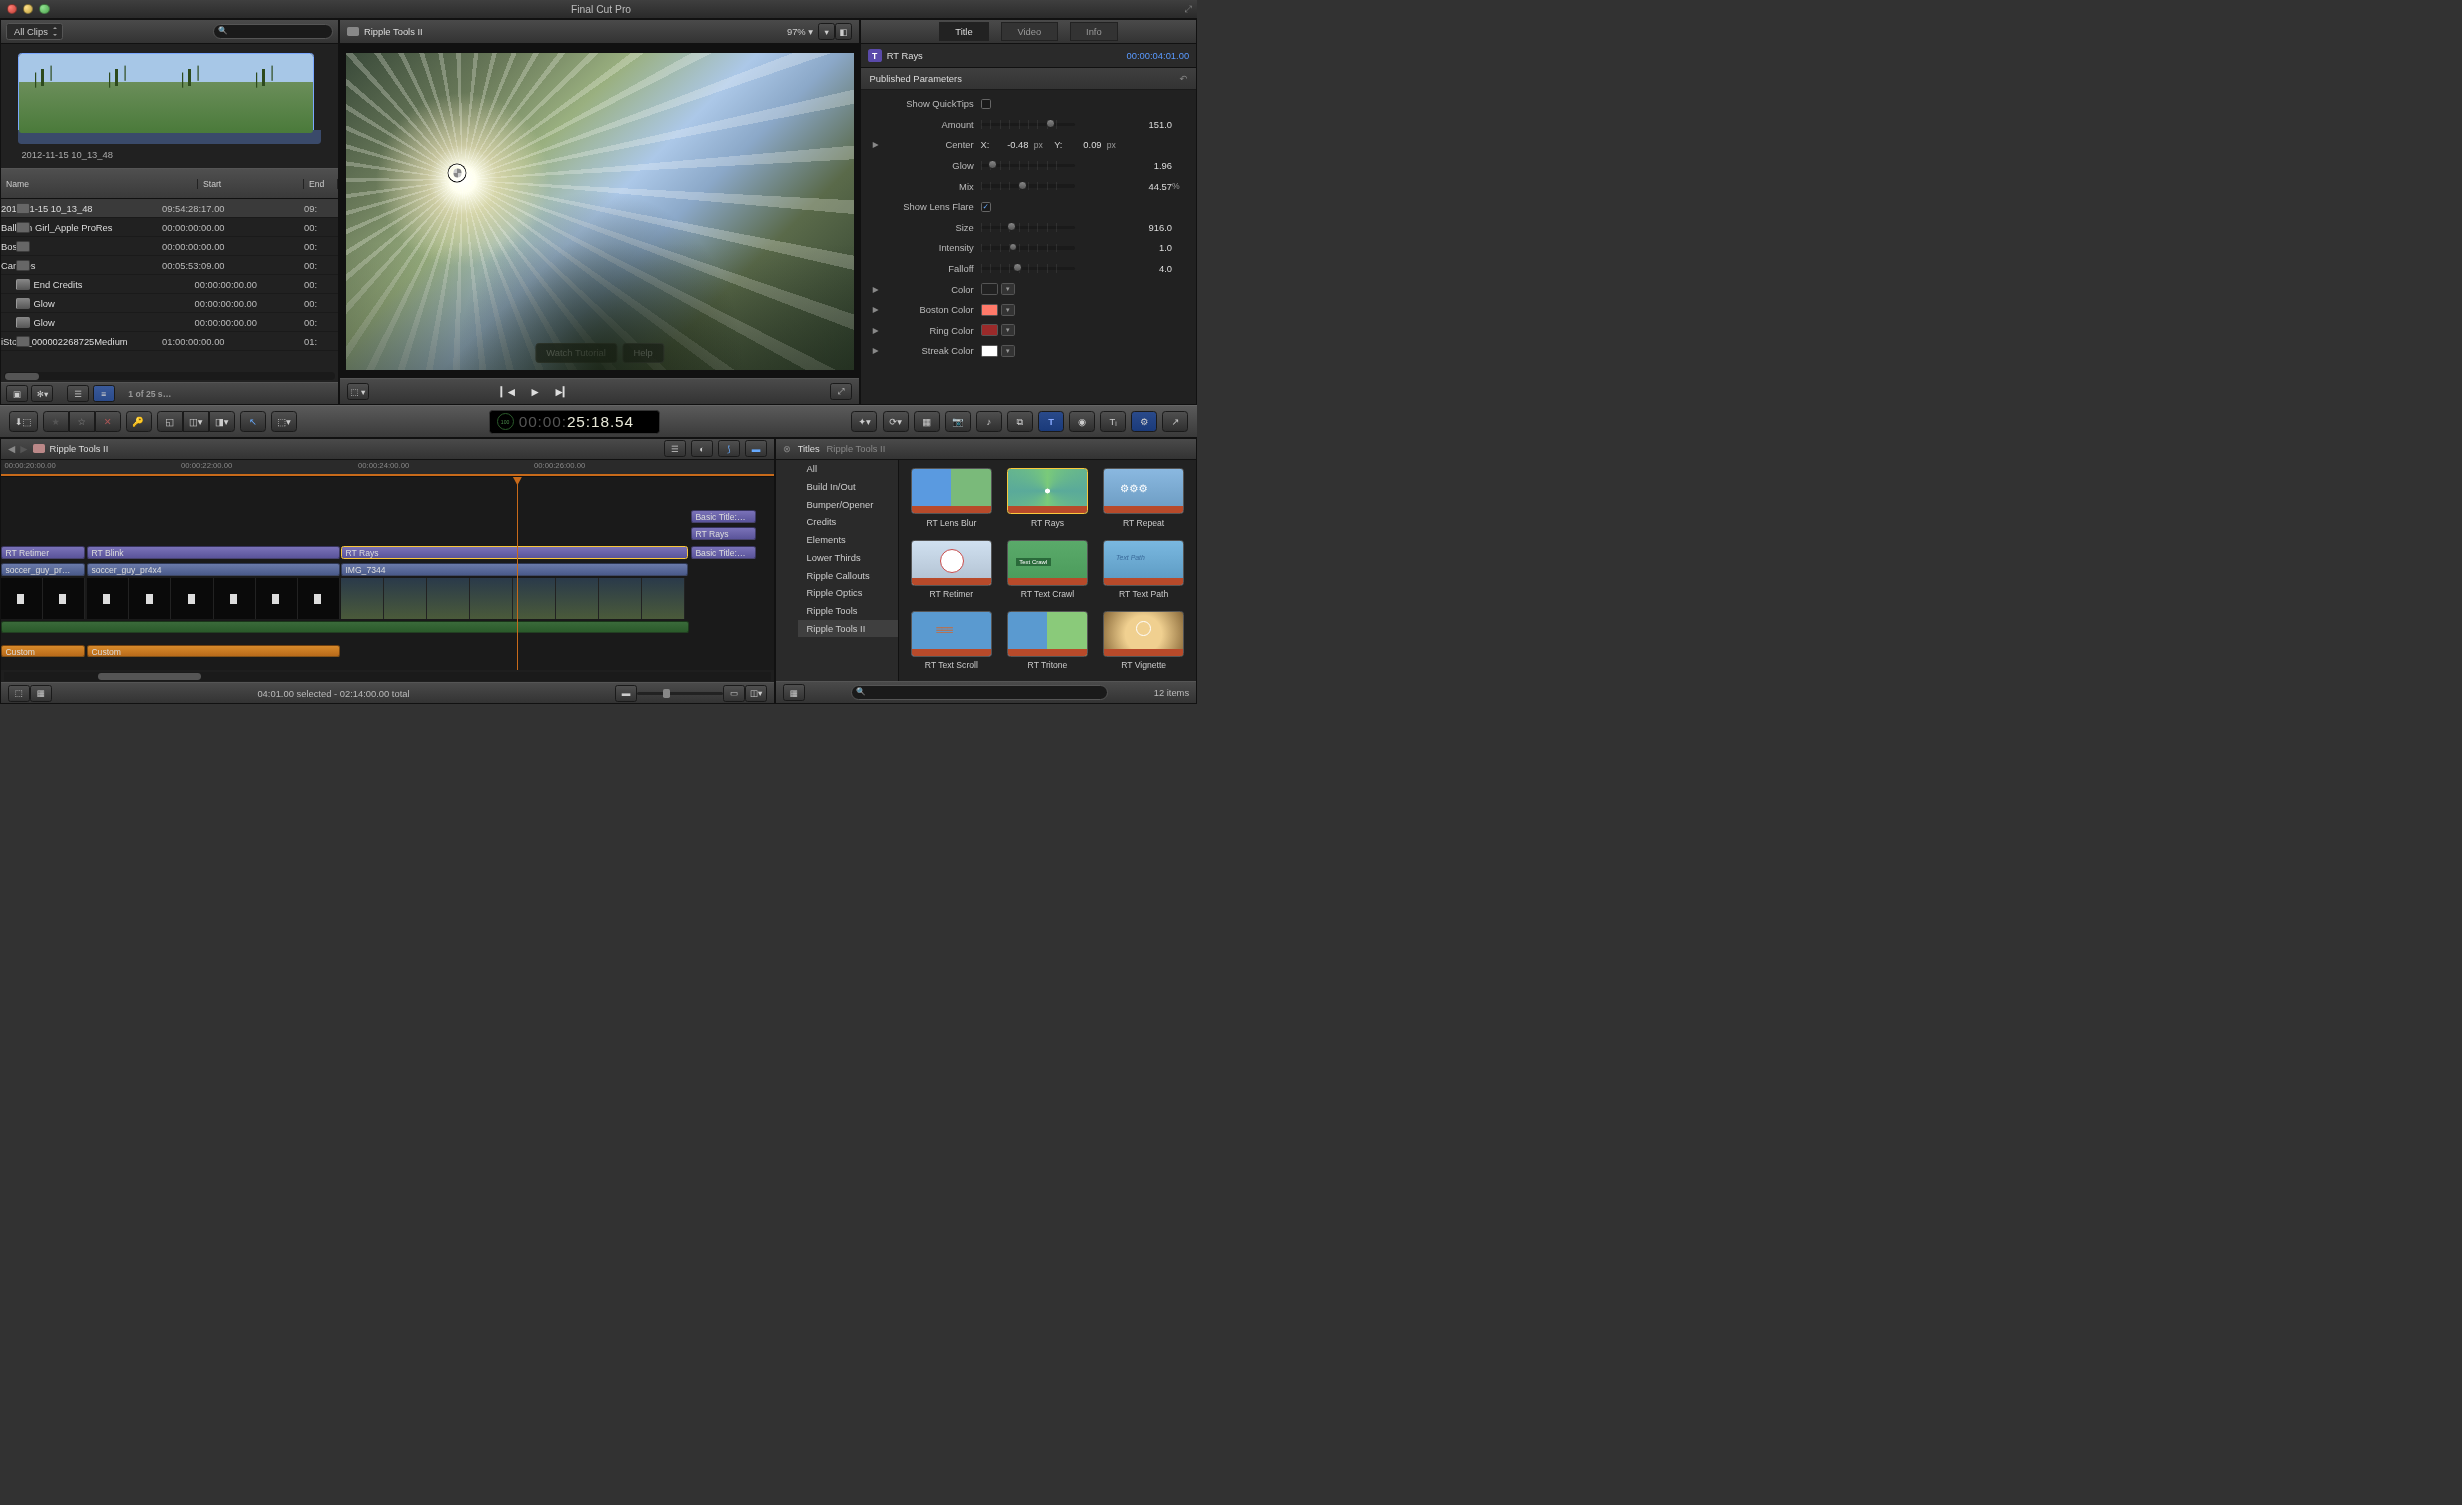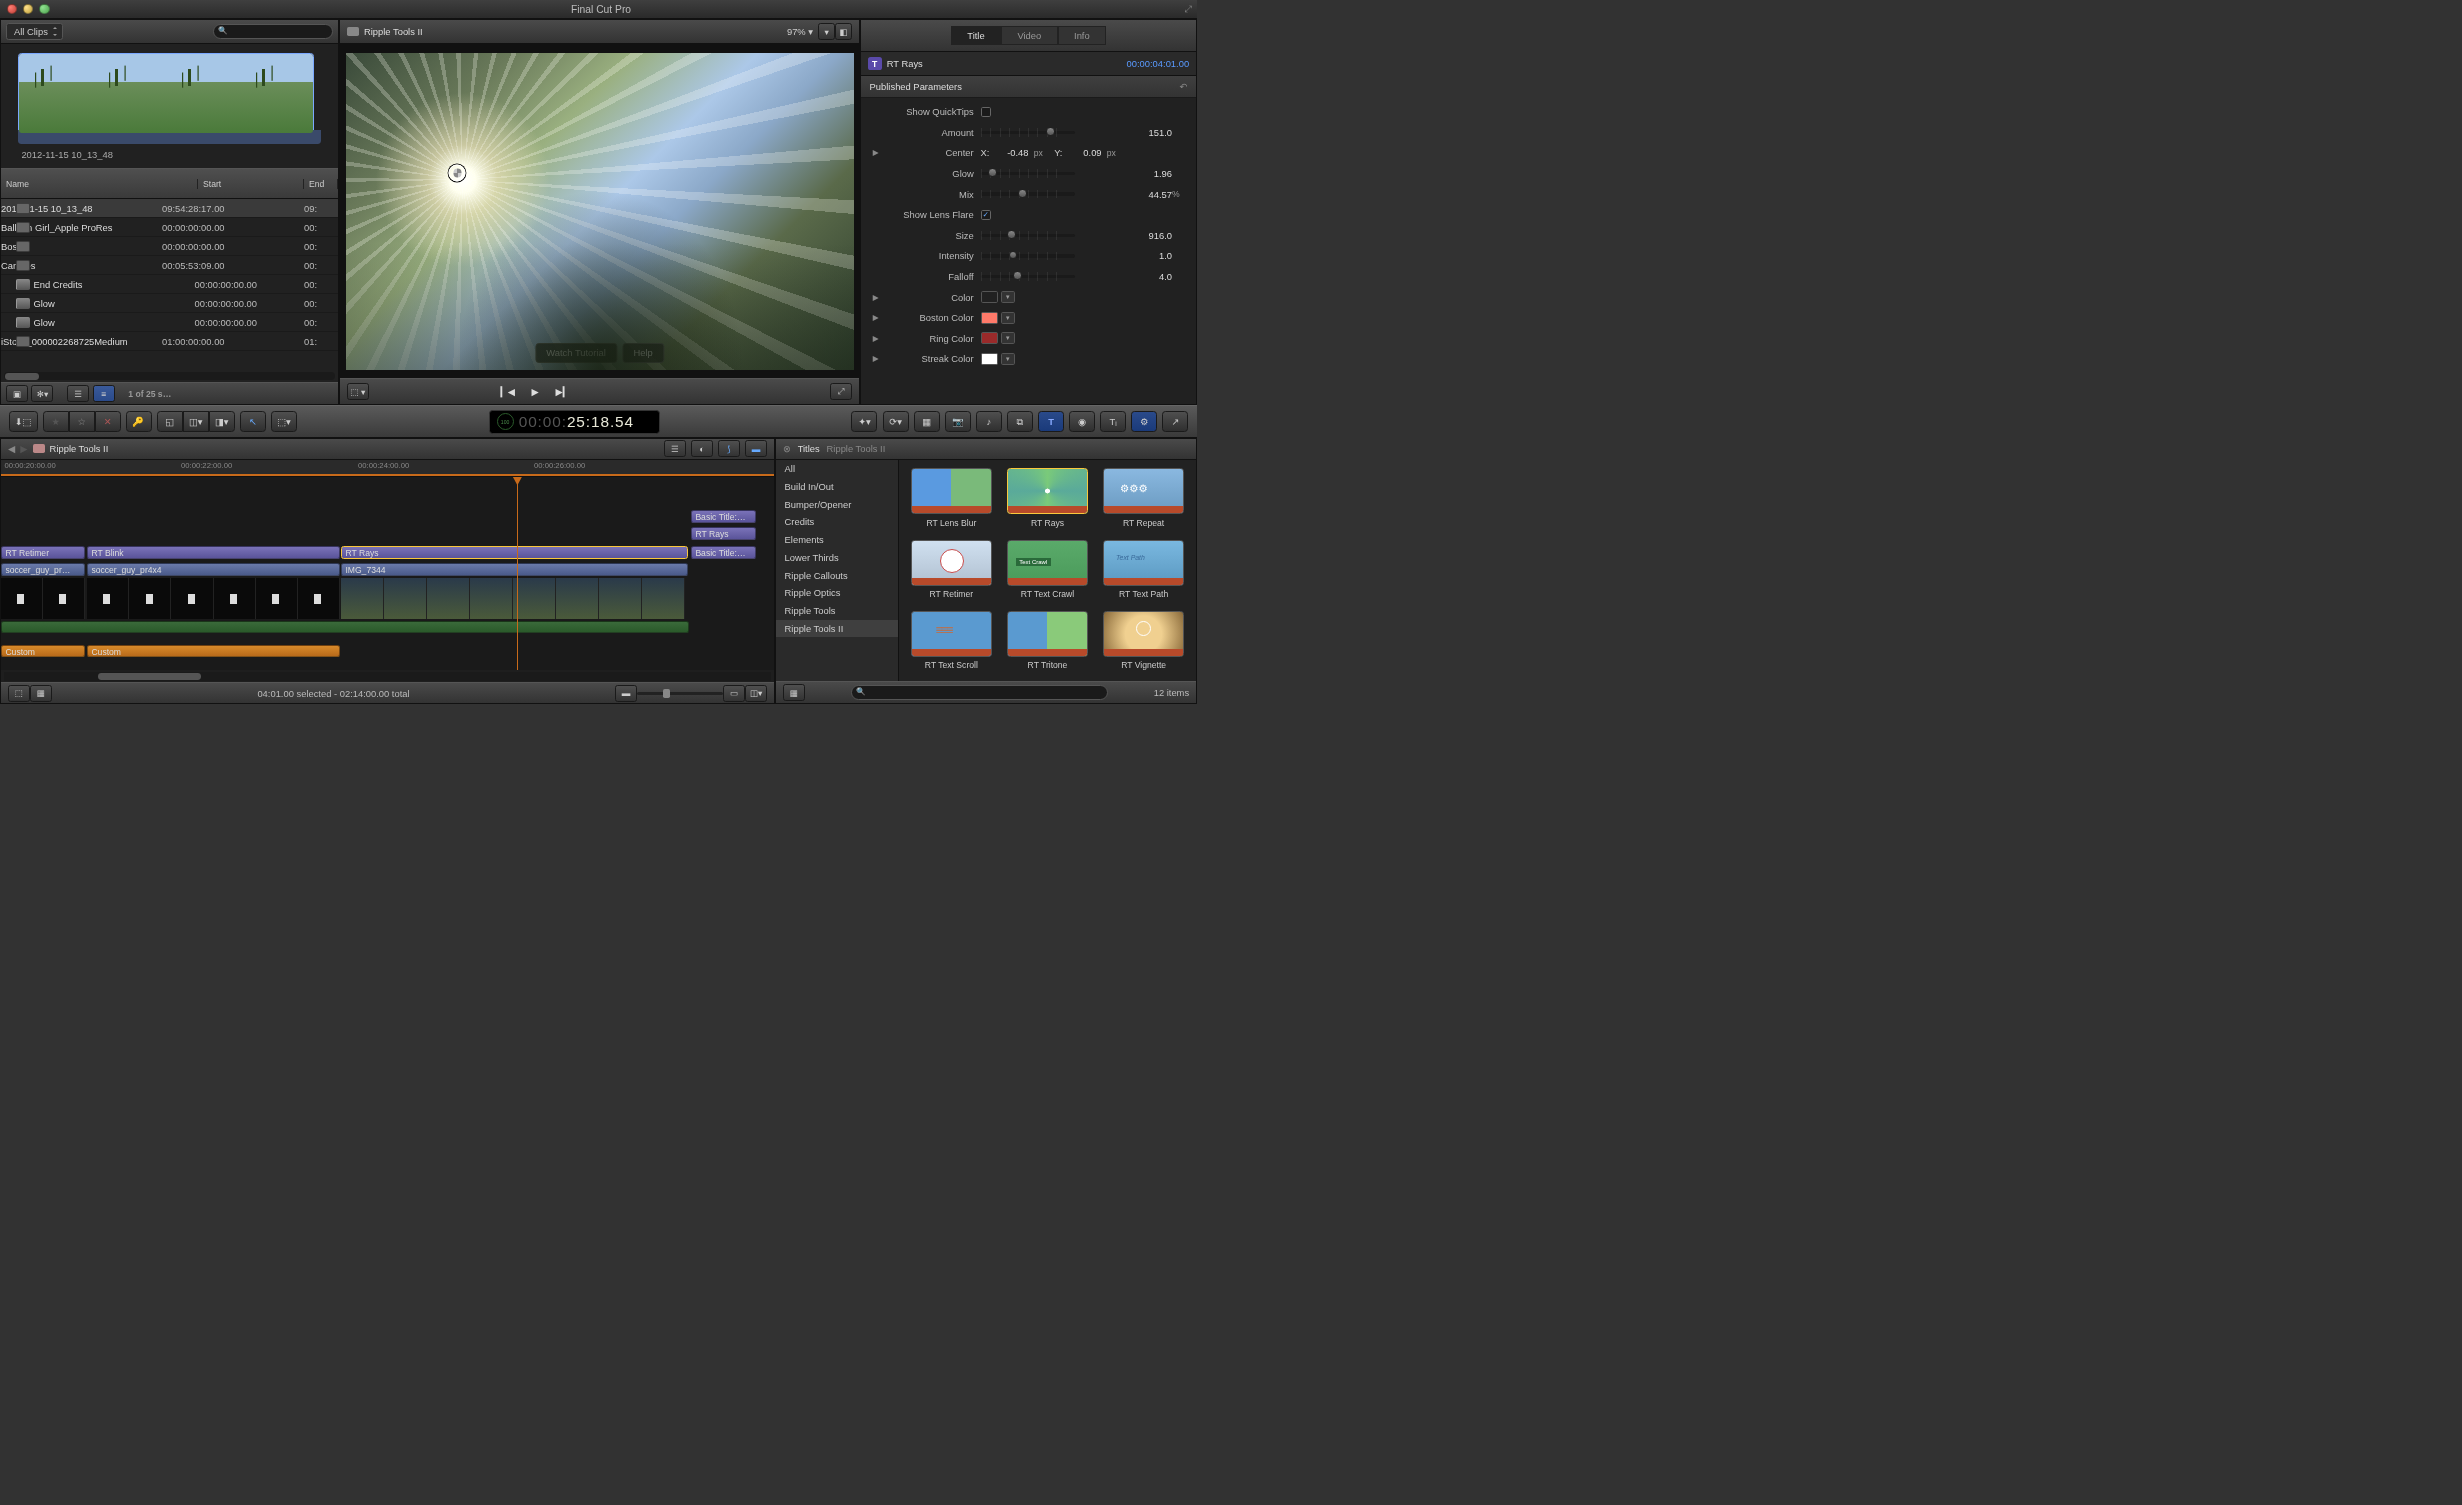--- a/index.html
+++ b/index.html
@@ -66,21 +66,21 @@
 .canvas::after { content: ""; position: absolute; inset: 0; background: radial-gradient(ellipse at 50% 100%, rgba(20,30,15,.8) 0%, transparent 40%), linear-gradient(transparent 60%, rgba(30,40,25,.5)); }
 .osc { position: absolute; left: 22%; top: 38%; width: 17px; height: 17px; border: 1.7px solid #fff; border-radius: 50%; transform: translate(-50%,-50%); box-shadow: 0 0 0 0.9px #000; }
 .osc::after { content: ""; position: absolute; inset: 3.4px; border-radius: 50%; background: conic-gradient(#888 0 90deg, #ccc 90deg 180deg, #888 180deg 270deg, #ccc 270deg); }
 .overlaybtns { position: absolute; bottom: 6.9px; left: 50%; transform: translateX(-50%); display: flex; gap: 5.1px; }
 .obtn { background: rgba(40,40,40,.85); border: 0.9px solid #555; color: #ddd; padding: 3.4px 10.3px; border-radius: 3.4px; font-size: 9.4px; }
 .vtbar { height: 26px; background: linear-gradient(#4a4a4a,#333); display: flex; align-items: center; padding: 0 6.9px; border-top: 0.9px solid #555; }
 .playctrls { margin: 0 auto; display: flex; gap: 6.9px; }
 .pbtn { width: 20.6px; height: 15.4px; display: flex; align-items: center; justify-content: center; color: #ddd; }
 
 
-.itabs { height: 32px; background: linear-gradient(#4a4a4a,#333); display: flex; align-items: center; justify-content: center; gap: 0; border-bottom: 0.9px solid #111; }
+.itabs { height: 24px; background: linear-gradient(#4a4a4a,#333); display: flex; align-items: center; justify-content: center; gap: 12px; border-bottom: 0.9px solid #111; }
 .itab { padding: 3.4px 15.4px; color: #999; font-size: 9.4px; border: 0.9px solid #222; background: #333; }
 .itab.act { background: #222; color: #ddd; }
 .ihdr { height: 24px; display: flex; align-items: center; padding: 0 6.9px; background: #2a2a2a; border-bottom: 0.9px solid #111; }
 .ihdr .ii { width: 13.7px; height: 13.7px; background: #5a4aaa; border-radius: 2.6px; margin-right: 5.1px; display: flex; align-items: center; justify-content: center; color: #fff; font-weight: bold; font-size: 8.6px; }
 .ihdr .nm { flex: 1; color: #ddd; }
 .ihdr .tc { color: #5a9aff; font-size: 9.4px; }
 .secHdr { height: 22px; background: linear-gradient(#3f3f3f,#333); display: flex; align-items: center; padding: 0 8.6px; color: #ddd; font-size: 9.4px; border-bottom: 0.9px solid #1a1a1a; }
 .secHdr .rst { margin-left: auto; color: #888; }
 .params { padding: 3.4px 8.6px; overflow-y: auto; flex: 1; }
 .param { display: flex; align-items: center; height: 20.6px; }
@@ -142,21 +142,21 @@
 .hscroll2 .th { width: 103px; height: 6.9px; background: #555; border-radius: 3.4px; margin: 0.9px 0 0 94px; }
 
 
 .titlesbr { flex: 1; display: flex; flex-direction: column; background: #222; border: 0.9px solid #111; }
 .titleshdr { height: 20.6px; background: linear-gradient(#4a4a4a,#333); display: flex; align-items: center; padding: 0 6.9px; gap: 6.9px; border-bottom: 0.9px solid #111; }
 .titleshdr .x { color: #888; }
 .titleshdr .lbl { color: #ddd; font-weight: 500; }
 .titleshdr .sub { color: #888; }
 .titlesbody { flex: 1; display: flex; }
 .catlist { width: 123px; background: #2a2a2a; border-right: 0.9px solid #111; overflow-y: auto; }
-.cat { padding: 3.4px 8.6px; color: #ccc; font-size: 9.4px; }
+.cat { padding: 3.4px 8.6px; color: #ccc; font-size: 9.4px; margin-left: 22px; }
 .cat.sel { background: #3f3f3f; }
 .grid { flex: 1; padding: 8.6px; display: grid; grid-template-columns: repeat(3, 1fr); gap: 12px 8.6px; align-content: start; overflow-y: auto; }
 .gitem { display: flex; flex-direction: column; align-items: center; gap: 3.4px; }
 .gthumb { width: 81px; height: 46px; border-radius: 3.4px; border: 1.7px solid #555; background: #4a8aca; position: relative; overflow: hidden; }
 .gthumb.sel { border-color: #fac83c; }
 .gthumb::after { content: ""; position: absolute; bottom: 0; left: 0; right: 0; height: 6.9px; background: #b84a2a; }
 .glbl { color: #ccc; font-size: 8.6px; text-align: center; }
 .th-lens { background: linear-gradient(90deg, #5a9ae0 50%, #7aba7a 50%); }
 .th-rays { background: radial-gradient(circle at center, #fff 5%, transparent 6%), conic-gradient(#7aca7a, #5aaa9a, #7aca7a, #5aaa9a, #7aca7a); }
 .th-repeat { background: linear-gradient(#8ab8e0, #6a9ac0); }

